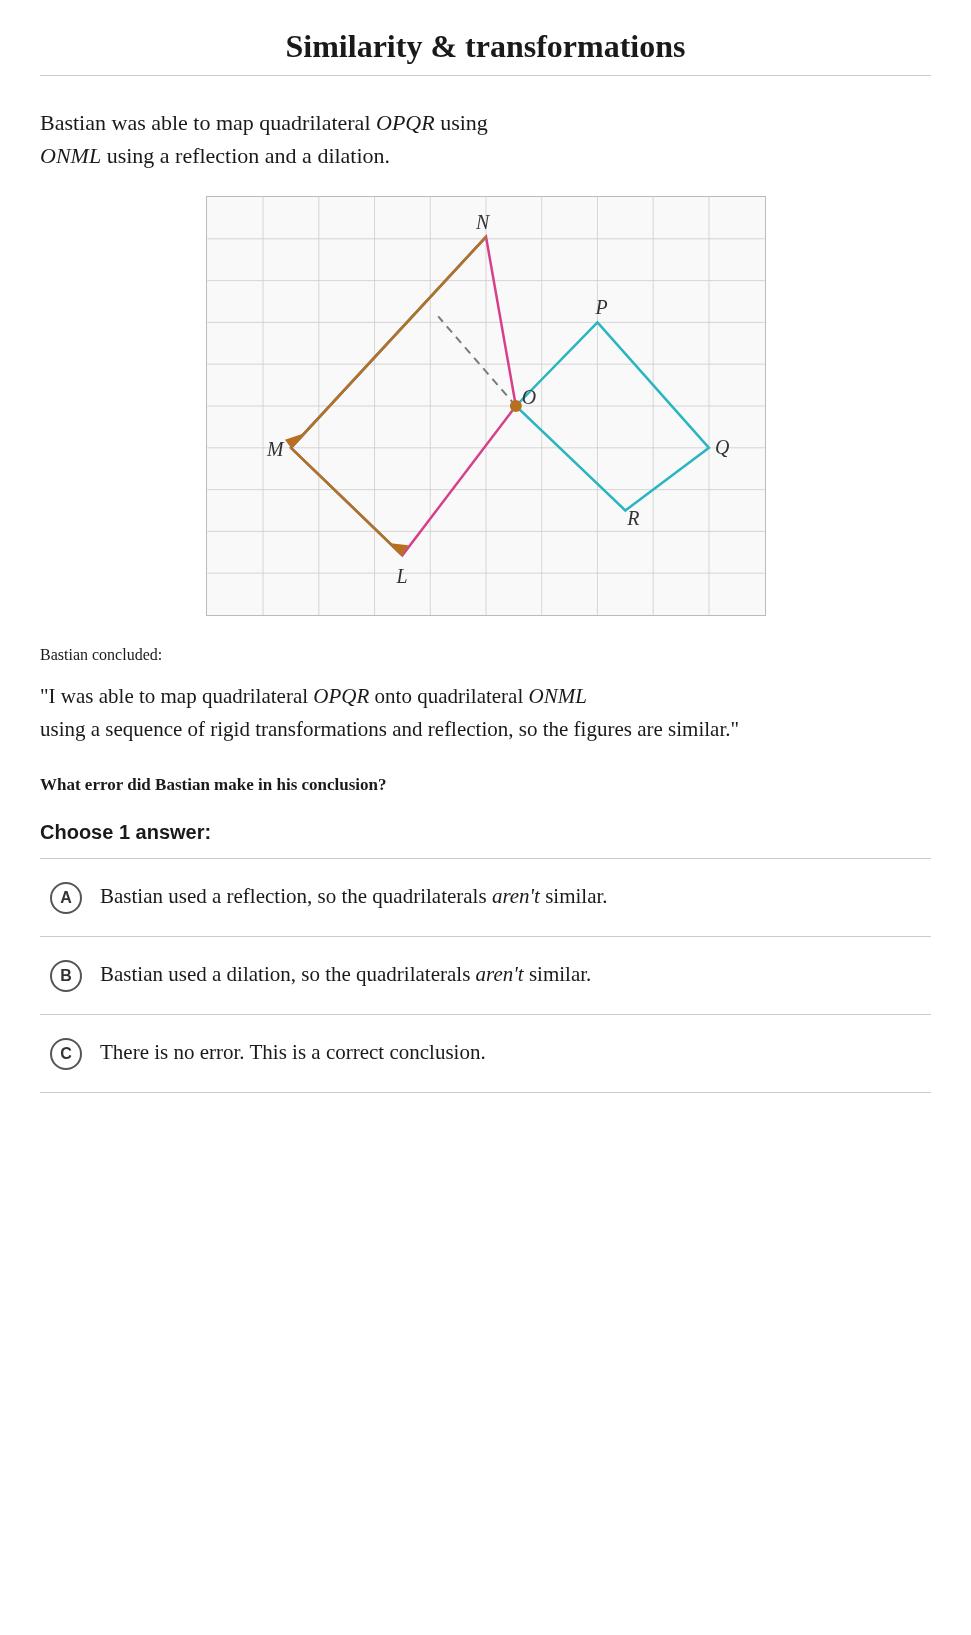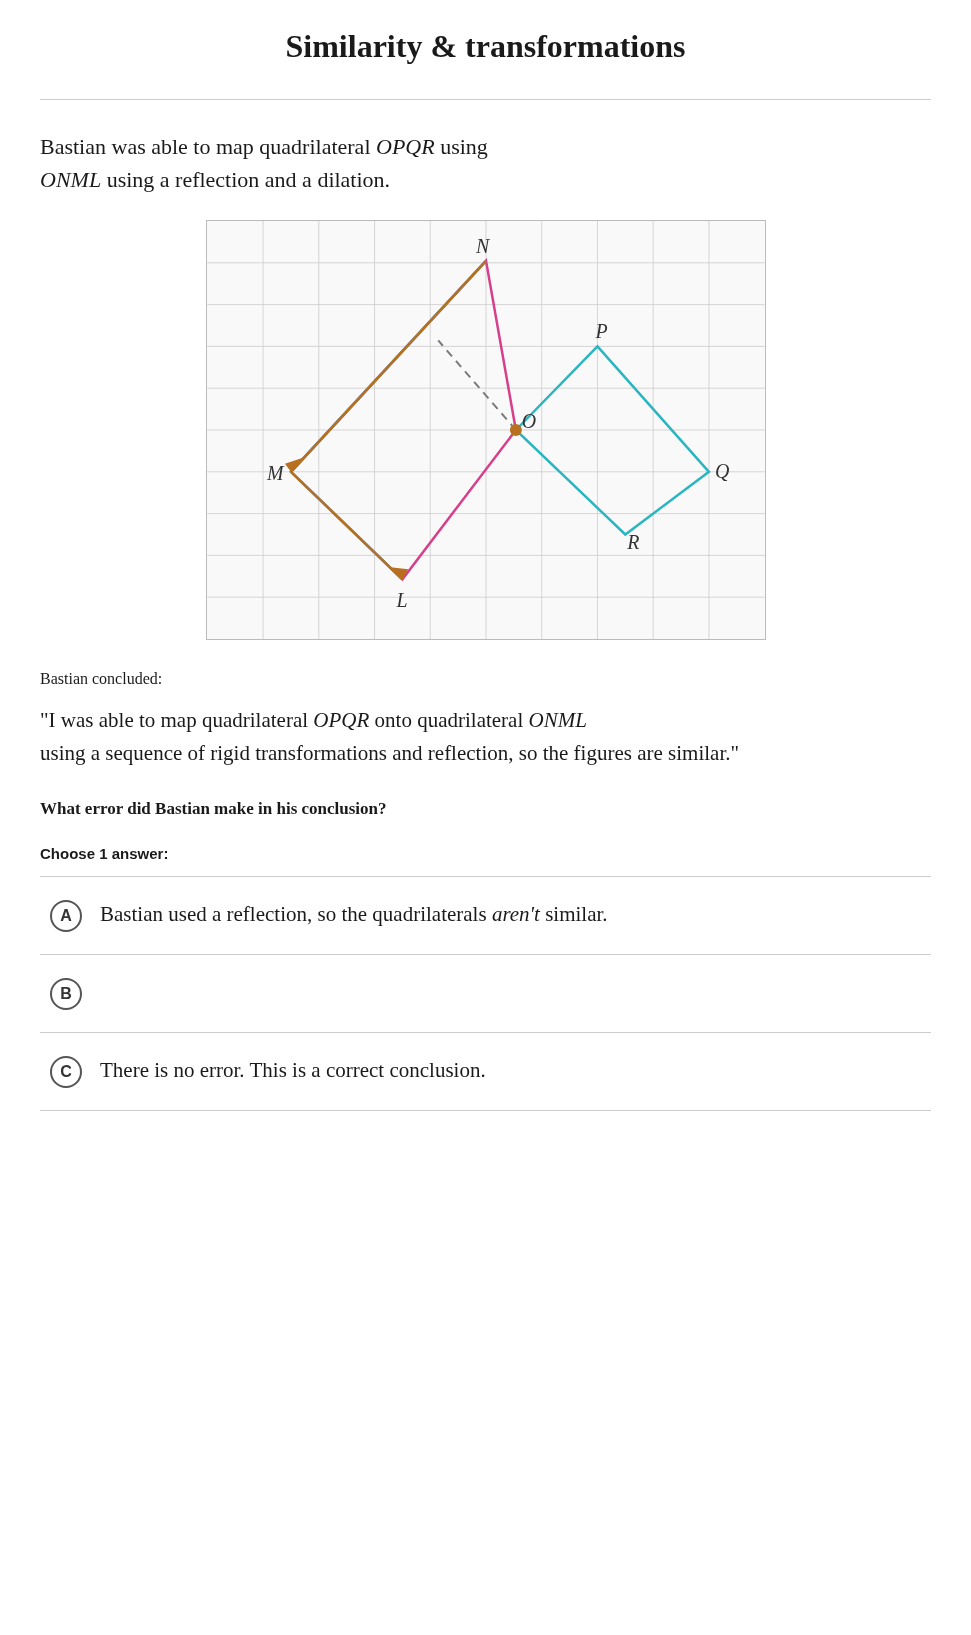--- a/index.html
+++ b/index.html
@@ -6,21 +6,21 @@
     body {
       font-family: Georgia, 'Times New Roman', serif;
       background: #fff;
       width: 971px;
       min-height: 1635px;
       padding: 0 40px;
       color: #1a1a1a;
     }
     .header {
       text-align: center;
-      padding: 28px 0 34px 0;
+      padding: 28px 0 10px 0;
       border-bottom: 1px solid #ccc;
       margin-bottom: 30px;
     }
     .header h1 {
       font-size: 32px;
       font-weight: bold;
       font-family: Georgia, serif;
     }
     .intro-text {
       font-size: 22px;
@@ -62,21 +62,21 @@
     }
     .bold-text { font-weight: normal; }
     .question-text {
       font-size: 17px;
       font-weight: bold;
       margin-bottom: 24px;
       line-height: 1.4;
       font-family: Georgia, serif;
     }
     .choose-label {
-      font-size: 15px;
+      font-size: 20px;
       font-weight: bold;
       margin-bottom: 14px;
       font-family: Arial, sans-serif;
     }
     .answers-section {
       border-top: 1px solid #ccc;
     }
     .answer-item {
       display: flex;
       align-items: flex-start;
@@ -199,20 +199,23 @@
 
   <div class="answer-item">
     <div class="answer-circle">A</div>
     <div class="answer-text">
       Bastian used a reflection, so the quadrilaterals <em>aren't</em> similar.
     </div>
   </div>
 
   <div class="answer-item">
     <div class="answer-circle">B</div>
+    <div class="answer-text">
+      Bastian used a dilation, so the quadrilaterals <em>aren't</em> similar.
+    </div>
   </div>
 
   <div class="answer-item">
     <div class="answer-circle">C</div>
     <div class="answer-text">
       There is no error. This is a correct conclusion.
     </div>
   </div>
 
 </div>

